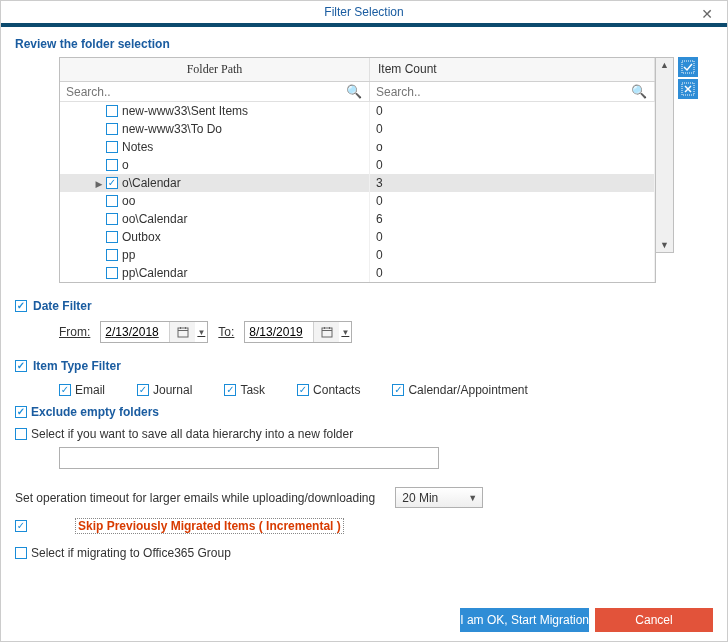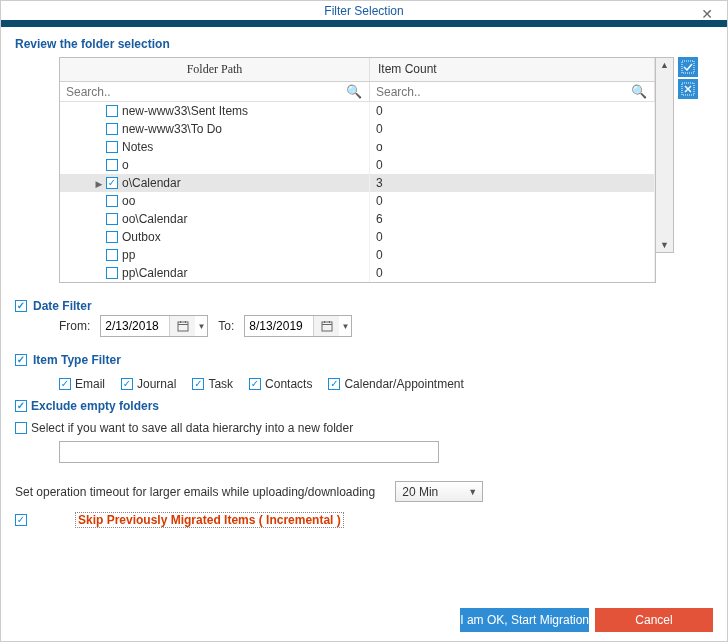--- a/index.html
+++ b/index.html
@@ -1,17 +1,17 @@
 <!DOCTYPE html>
 <html><head>
 <meta charset="utf-8">
 <style>
 * { box-sizing: border-box; margin: 0; padding: 0; }
 body { font-family: "Segoe UI", Tahoma, sans-serif; font-size: 12px; color: #333; background: #fff; width: 728px; height: 642px; border: 1px solid #ccc; display: flex; flex-direction: column; }
-.titlebar { height: 26px; display: flex; align-items: center; position: relative; border-bottom: 7px solid #0c4a6e; }
+.titlebar { height: 26px; display: flex; align-items: center; position: relative; border-bottom: 4px solid #0c4a6e; }
 .titlebar .title { flex: 1; text-align: center; color: #1a5ca0; font-size: 12px; }
 .titlebar .close { position: absolute; right: 0; top: 0; width: 40px; height: 26px; display: flex; align-items: center; justify-content: center; font-size: 14px; color: #666; cursor: pointer; }
 .content { flex: 1; padding: 10px 14px; display: flex; flex-direction: column; }
 .review-label { color: #1a5ca0; font-weight: 600; font-size: 12px; margin-bottom: 6px; }
 .grid-wrap { display: flex; align-items: flex-start; margin-left: 44px; margin-bottom: 8px; }
 .grid-outer { border: 1px solid #bfbfbf; background: #fff; }
 .grid-header { display: flex; background: #f7f7f7; border-bottom: 1px solid #d0d0d0; }
 .grid-header .hcell { padding: 4px 8px; font-size: 12px; color: #333; border-right: 1px solid #e0e0e0; }
 .col-path { width: 310px; }
 .col-count { width: 285px; }
@@ -26,28 +26,28 @@
 .indent { display: inline-block; width: 40px; flex-shrink: 0; }
 .expander { display: inline-flex; width: 10px; height: 10px; align-items: center; justify-content: center; color: #666; font-size: 9px; margin-right: 2px; }
 .chk { width: 12px; height: 12px; border: 1px solid #1a8cd8; background: #fff; display: inline-flex; align-items: center; justify-content: center; margin-right: 4px; flex-shrink: 0; }
 .chk.checked::after { content: "✓"; font-size: 10px; color: #1a8cd8; line-height: 1; }
 .grid-side { width: 18px; background: #f0f0f0; border-top: 1px solid #bfbfbf; border-right: 1px solid #bfbfbf; border-bottom: 1px solid #bfbfbf; display: flex; flex-direction: column; justify-content: space-between; padding: 2px 0; height: 196px; }
 .grid-side .arrow { font-size: 9px; color: #555; text-align: center; }
 .grid-actions { display: flex; flex-direction: column; gap: 2px; margin-left: 4px; }
 .grid-actions .sq { width: 20px; height: 20px; background: #2f8dd6; display: flex; align-items: center; justify-content: center; color: #fff; font-size: 12px; cursor: pointer; }
 .section-check { display: flex; align-items: center; color: #1a5ca0; font-weight: 600; font-size: 12px; margin-top: 8px; }
 .section-check .chk { margin-right: 6px; }
-.date-row { display: flex; align-items: center; margin-left: 44px; margin-top: 2px; gap: 10px; }
+.date-row { display: flex; align-items: center; margin-left: 44px; margin-top: 8px; gap: 10px; text-decoration: underline; }
 .date-row label { font-size: 12px; color: #333; }
 .date-field { display: inline-flex; align-items: center; border: 1px solid #b0b0b0; height: 22px; background: #fff; width: 108px; position: relative; }
 .date-field input { border: none; outline: none; font-size: 12px; padding: 0 4px; width: 60px; flex: 1; }
 .date-field .cal-btn { width: 26px; height: 100%; display: inline-flex; align-items: center; justify-content: center; border-left: 1px solid #d0d0d0; background: #f3f3f3; }
 .date-field .cal-btn svg { width: 12px; height: 12px; }
 .date-field .dd { width: 12px; display: inline-flex; align-items: center; justify-content: center; font-size: 8px; color: #555; }
-.item-types { display: flex; align-items: center; gap: 16px; margin-left: 44px; margin-top: 10px; }
+.item-types { display: flex; align-items: center; gap: 32px; margin-left: 44px; margin-top: 10px; }
 .item-types label { display: flex; align-items: center; font-size: 12px; color: #333; }
 .plain-check { display: flex; align-items: center; font-size: 12px; color: #1a5ca0; font-weight: 600; margin-top: 8px; }
 .plain-check.normal { color: #333; font-weight: normal; }
 .hierarchy-input { margin-left: 44px; margin-top: 6px; width: 380px; height: 22px; border: 1px solid #b0b0b0; padding: 2px 4px; font-size: 12px; }
 .timeout-row { display: flex; align-items: center; gap: 20px; margin-top: 18px; font-size: 12px; }
 .timeout-select { border: 1px solid #b0b0b0; height: 21px; background: linear-gradient(#fff,#eee); font-size: 12px; padding: 0 2px; width: 88px; display: inline-flex; align-items: center; justify-content: space-between; }
 .timeout-select .dd { font-size: 9px; color: #555; padding: 0 3px; }
 .skip-label { color: #d83b01; font-weight: bold; border: 1px dotted #888; padding: 0 2px; }
 .footer { height: 42px; display: flex; align-items: center; justify-content: flex-end; padding: 0 14px; gap: 6px; }
 .btn { height: 24px; min-width: 118px; border: none; color: #fff; font-size: 12px; cursor: pointer; }
@@ -261,19 +261,23 @@
       <span style="padding-left:4px;">20 Min</span>
       <span class="dd">▼</span>
     </div>
   </div>
 
   <div class="plain-check normal" style="margin-top:10px;gap:44px;">
     <span class="chk checked"></span>
     <span class="skip-label">Skip Previously Migrated Items ( Incremental )</span>
   </div>
 
+  <div class="plain-check normal" style="margin-top:12px;">
+    <span class="chk"></span>
+    <span>Select if migrating to Office365 Group</span>
+  </div>
 
 </div>
 
 <div class="footer">
   <button class="btn btn-primary">I am OK, Start Migration</button>
   <button class="btn btn-cancel">Cancel</button>
 </div>
 
 </body></html>

